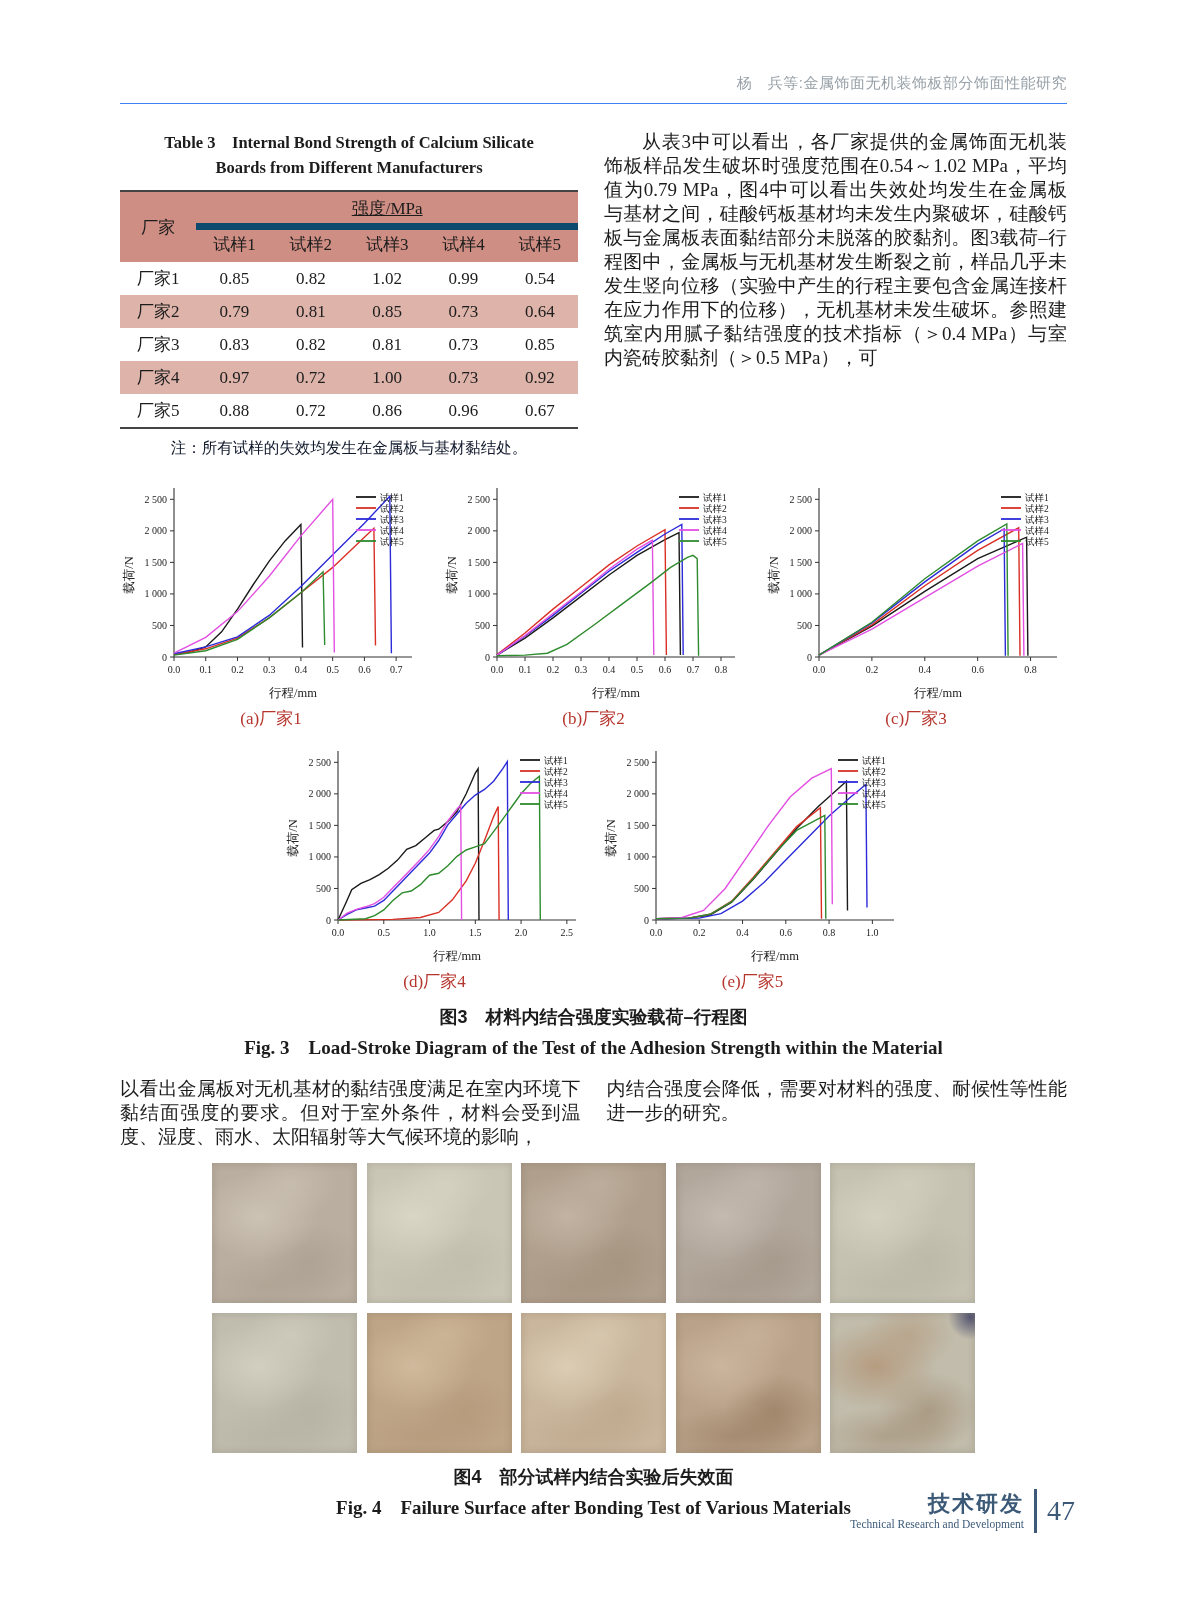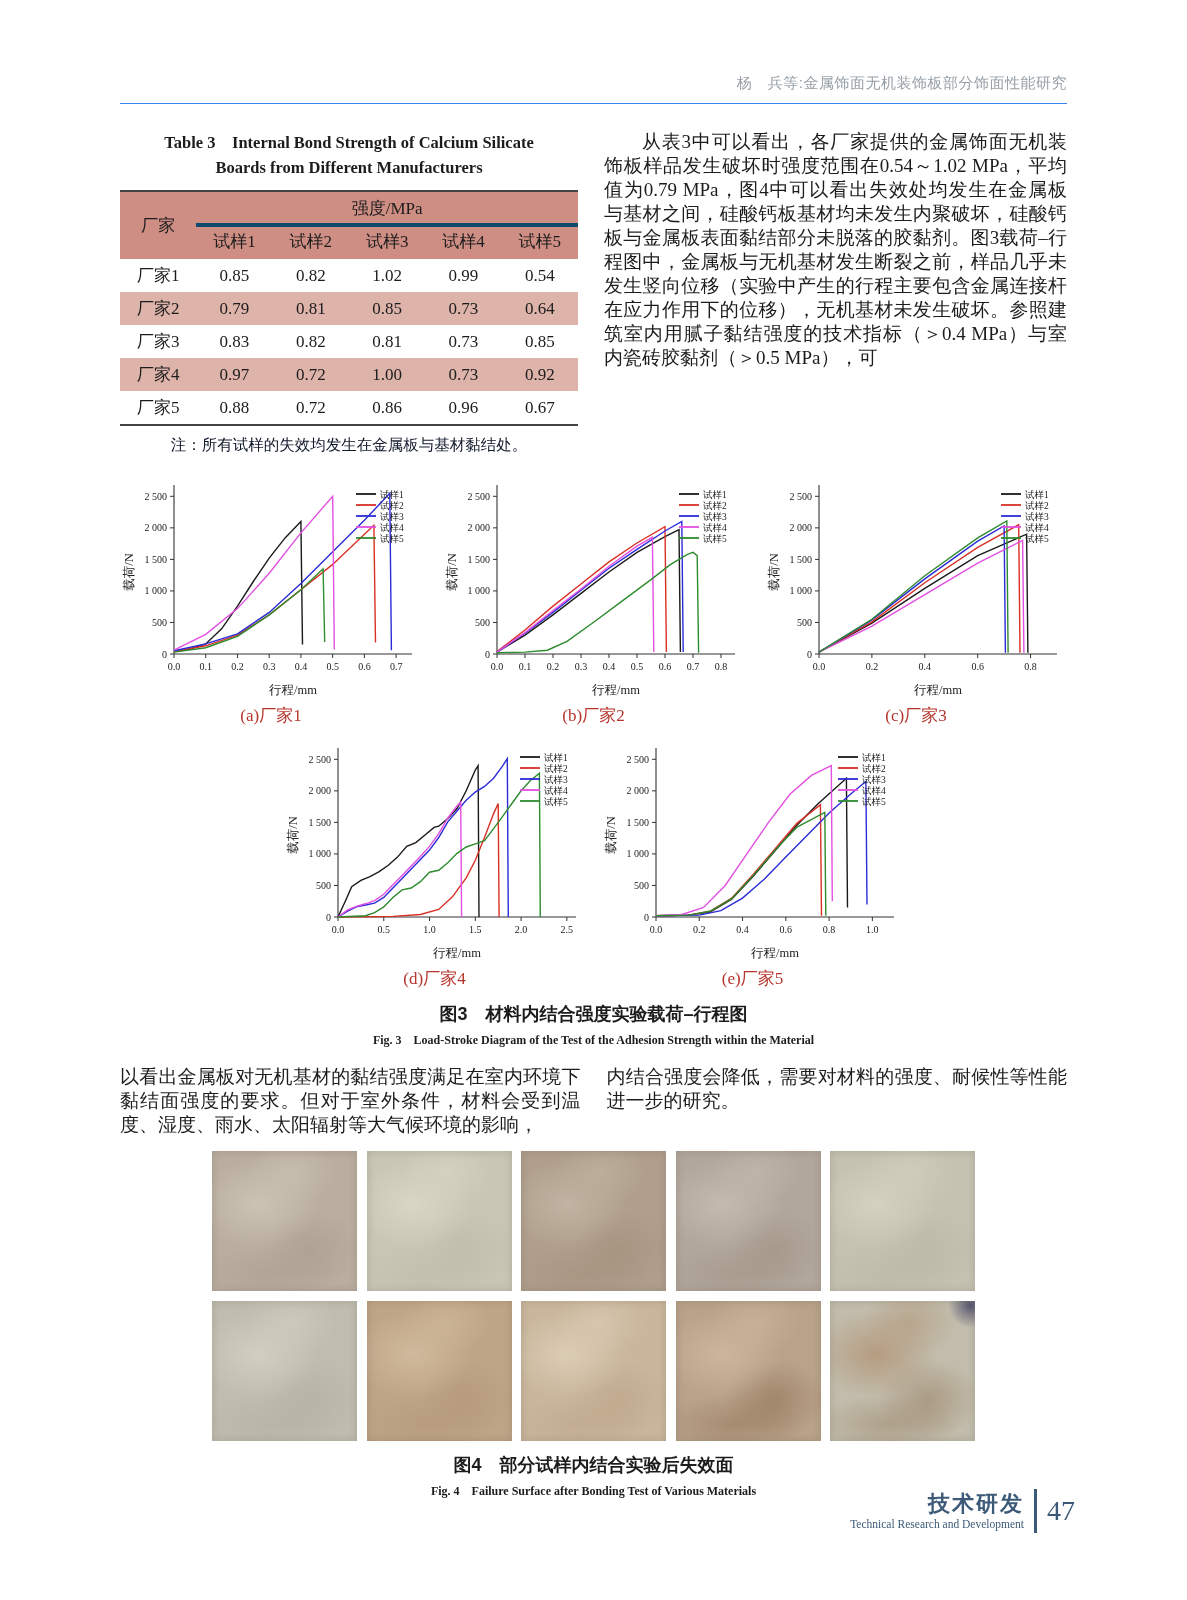--- a/index.html
+++ b/index.html
@@ -13,40 +13,40 @@
   .col-left{width:458px;flex:0 0 auto;}
   .col-right{flex:1 1 auto;}
 
   .t3-title-cn{font-family:"Liberation Sans","DejaVu Sans",sans-serif;font-weight:bold;
         font-size:18px;text-align:center;margin:4px 0 6px 0;}
   .t3-title-en{font-weight:bold;font-size:16.5px;text-align:center;line-height:25px;margin-bottom:10px;}
   table.t3{width:100%;border-collapse:collapse;font-size:17px;
         border-top:2px solid #444;border-bottom:2px solid #444;margin-top:7px;}
   table.t3 th,table.t3 td{text-align:center;padding:3px 2px;font-weight:normal;}
   table.t3 thead th{background:#cf8e84;}
-  table.t3 th.th-group{border-bottom:4px solid #0c4a6e;padding-top:5px;}
+  table.t3 th.th-group{border-bottom:7px solid #0c4a6e;padding-top:5px;text-decoration:underline;}
   table.t3 tr.subhead th{padding-bottom:6px;}
   table.t3 tbody td{padding:5px 2px;}
   table.t3 tbody tr.shaded td{background:#ddb3aa;}
   .t3-note{color:#0f172a;font-size:15.5px;text-align:center;margin-top:9px;}
 
   .para{font-size:19px;line-height:24px;text-align:justify;}
   .para.indent{text-indent:2em;}
 
   .charts-row{display:flex;justify-content:space-between;margin-top:22px;}
   .charts-row.centered{justify-content:center;gap:16px;margin-top:14px;}
   .chart-block{width:302px;}
   .chart-canvas{width:302px;height:224px;}
   .chart-caption{text-align:center;color:#b5342c;font-size:17px;margin-top:2px;}
   svg{font-family:"Liberation Serif","DejaVu Serif",serif;}
   svg text{fill:#222;}
 
   .fig-cap-cn{font-family:"Liberation Sans","DejaVu Sans",sans-serif;font-weight:bold;
         font-size:18px;text-align:center;margin-top:12px;}
-  .fig-cap-en{font-weight:bold;font-size:12px;text-align:center;margin-top:6px;}
+  .fig-cap-en{font-weight:bold;font-size:19px;text-align:center;margin-top:6px;}
 
   .bottom-cols{display:flex;gap:26px;margin-top:16px;}
   .bottom-cols .col{flex:1 1 0;}
 
   .photo-grid{width:763px;margin:14px auto 0 auto;display:grid;
         grid-template-columns:repeat(5,145px);gap:10px 9.5px;}
   .photo{height:140px;box-shadow:inset 0 0 8px rgba(60,50,40,.18);}
 
   .footer{position:absolute;top:1489px;right:112px;display:flex;align-items:center;gap:10px;justify-content:center;}
   .footer .sec{text-align:right;color:#3c5a77;}

